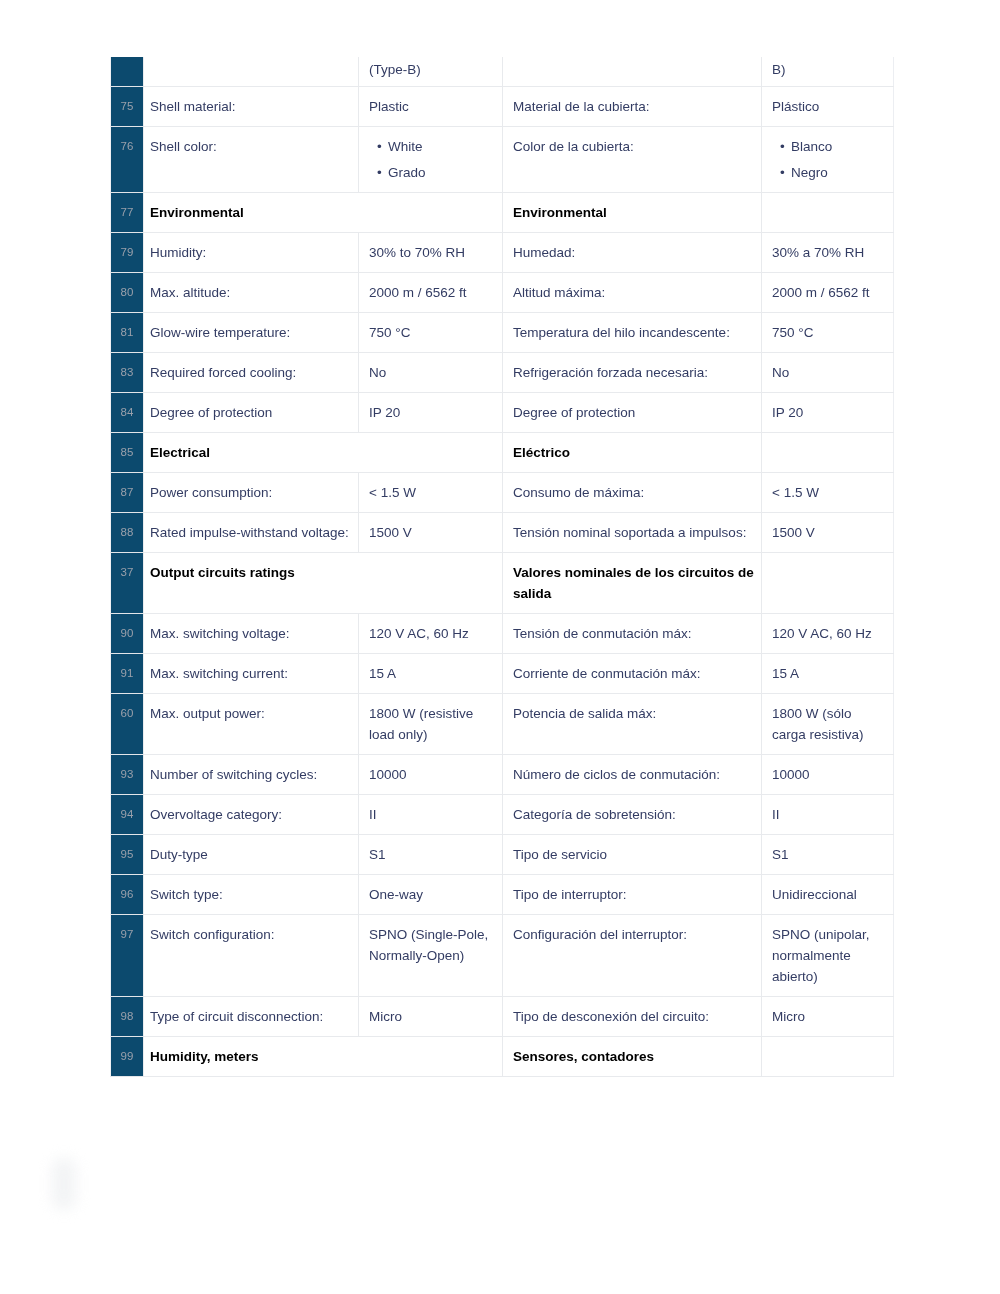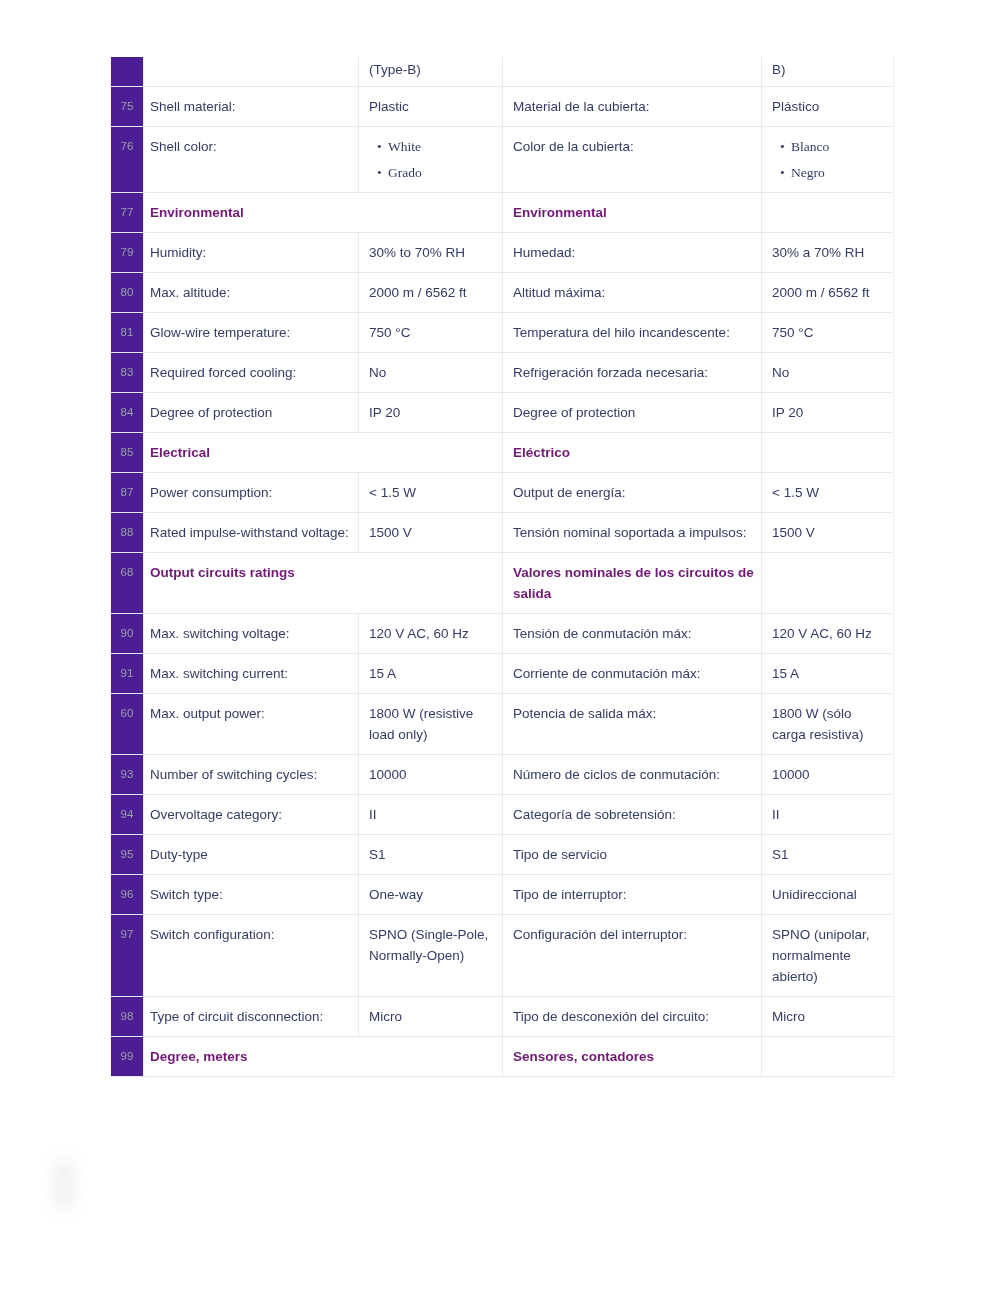--- a/index.html
+++ b/index.html
@@ -31,43 +31,42 @@
     font-size: 13.5px;
   }
   td {
     vertical-align: top;
     padding: 9px 4px 9px 10px;
     line-height: 21px;
     border-bottom: 1px solid #e8eaed;
     word-wrap: break-word;
   }
   td.cell-num {
-    background: #4c1d95;
+    background: #0c4a6e;
     color: #9aa0ab;
     font-size: 11.5px;
     text-align: center;
     padding-left: 2px;
     padding-right: 2px;
     border-left: 1px solid #f0f1f4;
     border-right: 1px solid #e9ebee;
     border-bottom: 1px solid #e4e6ea;
   }
   td.cell-label-en { padding-left: 6px; margin-left: 20px; }
   td.v-sep { border-right: 1px solid #e8eaed; }
   td.outer-right { border-right: 1px solid #eceef2; }
-  tr.section-row td.cell-title { font-weight: 700; color: #701a75; }
+  tr.section-row td.cell-title { font-weight: 700; color: #000000; }
   tr.partial-row td {
     padding-top: 2px;
     padding-bottom: 6px;
   }
   ul.bullet-list {
     margin: 0 0 0 8px;
     padding: 0;
     list-style: none;
-    font-family: Liberation Serif, serif;
   }
   ul.bullet-list li {
     position: relative;
     padding-left: 11px;
   }
   ul.bullet-list li::before {
     content: "\2022";
     position: absolute;
     left: 0;
     top: 0;
@@ -174,32 +173,32 @@
           <tr class="section-row">
             <td class="cell-num">85</td>
             <td class="cell-label-en cell-title v-sep" colspan="2">Electrical</td>
             <td class="cell-title v-sep">Eléctrico</td>
             <td class="outer-right"></td>
           </tr>
           <tr>
             <td class="cell-num">87</td>
             <td class="cell-label-en v-sep">Power consumption:</td>
             <td class="v-sep">&lt; 1.5 W</td>
-            <td class="v-sep">Output de energía:</td>
+            <td class="v-sep">Consumo de máxima:</td>
             <td class="outer-right">&lt; 1.5 W</td>
           </tr>
           <tr>
             <td class="cell-num">88</td>
             <td class="cell-label-en v-sep">Rated impulse-withstand voltage:</td>
             <td class="v-sep">1500 V</td>
             <td class="v-sep">Tensión nominal soportada a impulsos:</td>
             <td class="outer-right">1500 V</td>
           </tr>
           <tr class="section-row">
-            <td class="cell-num">68</td>
+            <td class="cell-num">37</td>
             <td class="cell-label-en cell-title v-sep" colspan="2">Output circuits ratings</td>
             <td class="cell-title v-sep">Valores nominales de los circuitos de salida</td>
             <td class="outer-right"></td>
           </tr>
           <tr>
             <td class="cell-num">90</td>
             <td class="cell-label-en v-sep">Max. switching voltage:</td>
             <td class="v-sep">120 V AC, 60 Hz</td>
             <td class="v-sep">Tensión de conmutación máx:</td>
             <td class="outer-right">120 V AC, 60 Hz</td>
@@ -255,21 +254,21 @@
           </tr>
           <tr>
             <td class="cell-num">98</td>
             <td class="cell-label-en v-sep">Type of circuit disconnection:</td>
             <td class="v-sep">Micro</td>
             <td class="v-sep">Tipo de desconexión del circuito:</td>
             <td class="outer-right">Micro</td>
           </tr>
           <tr class="section-row">
             <td class="cell-num">99</td>
-            <td class="cell-label-en cell-title v-sep" colspan="2">Degree, meters</td>
+            <td class="cell-label-en cell-title v-sep" colspan="2">Humidity, meters</td>
             <td class="cell-title v-sep">Sensores, contadores</td>
             <td class="outer-right"></td>
           </tr>
         </tbody>
     </table>
   </div>
   <div class="edge-artifact"></div>
 </div>
 
 </body></html>

